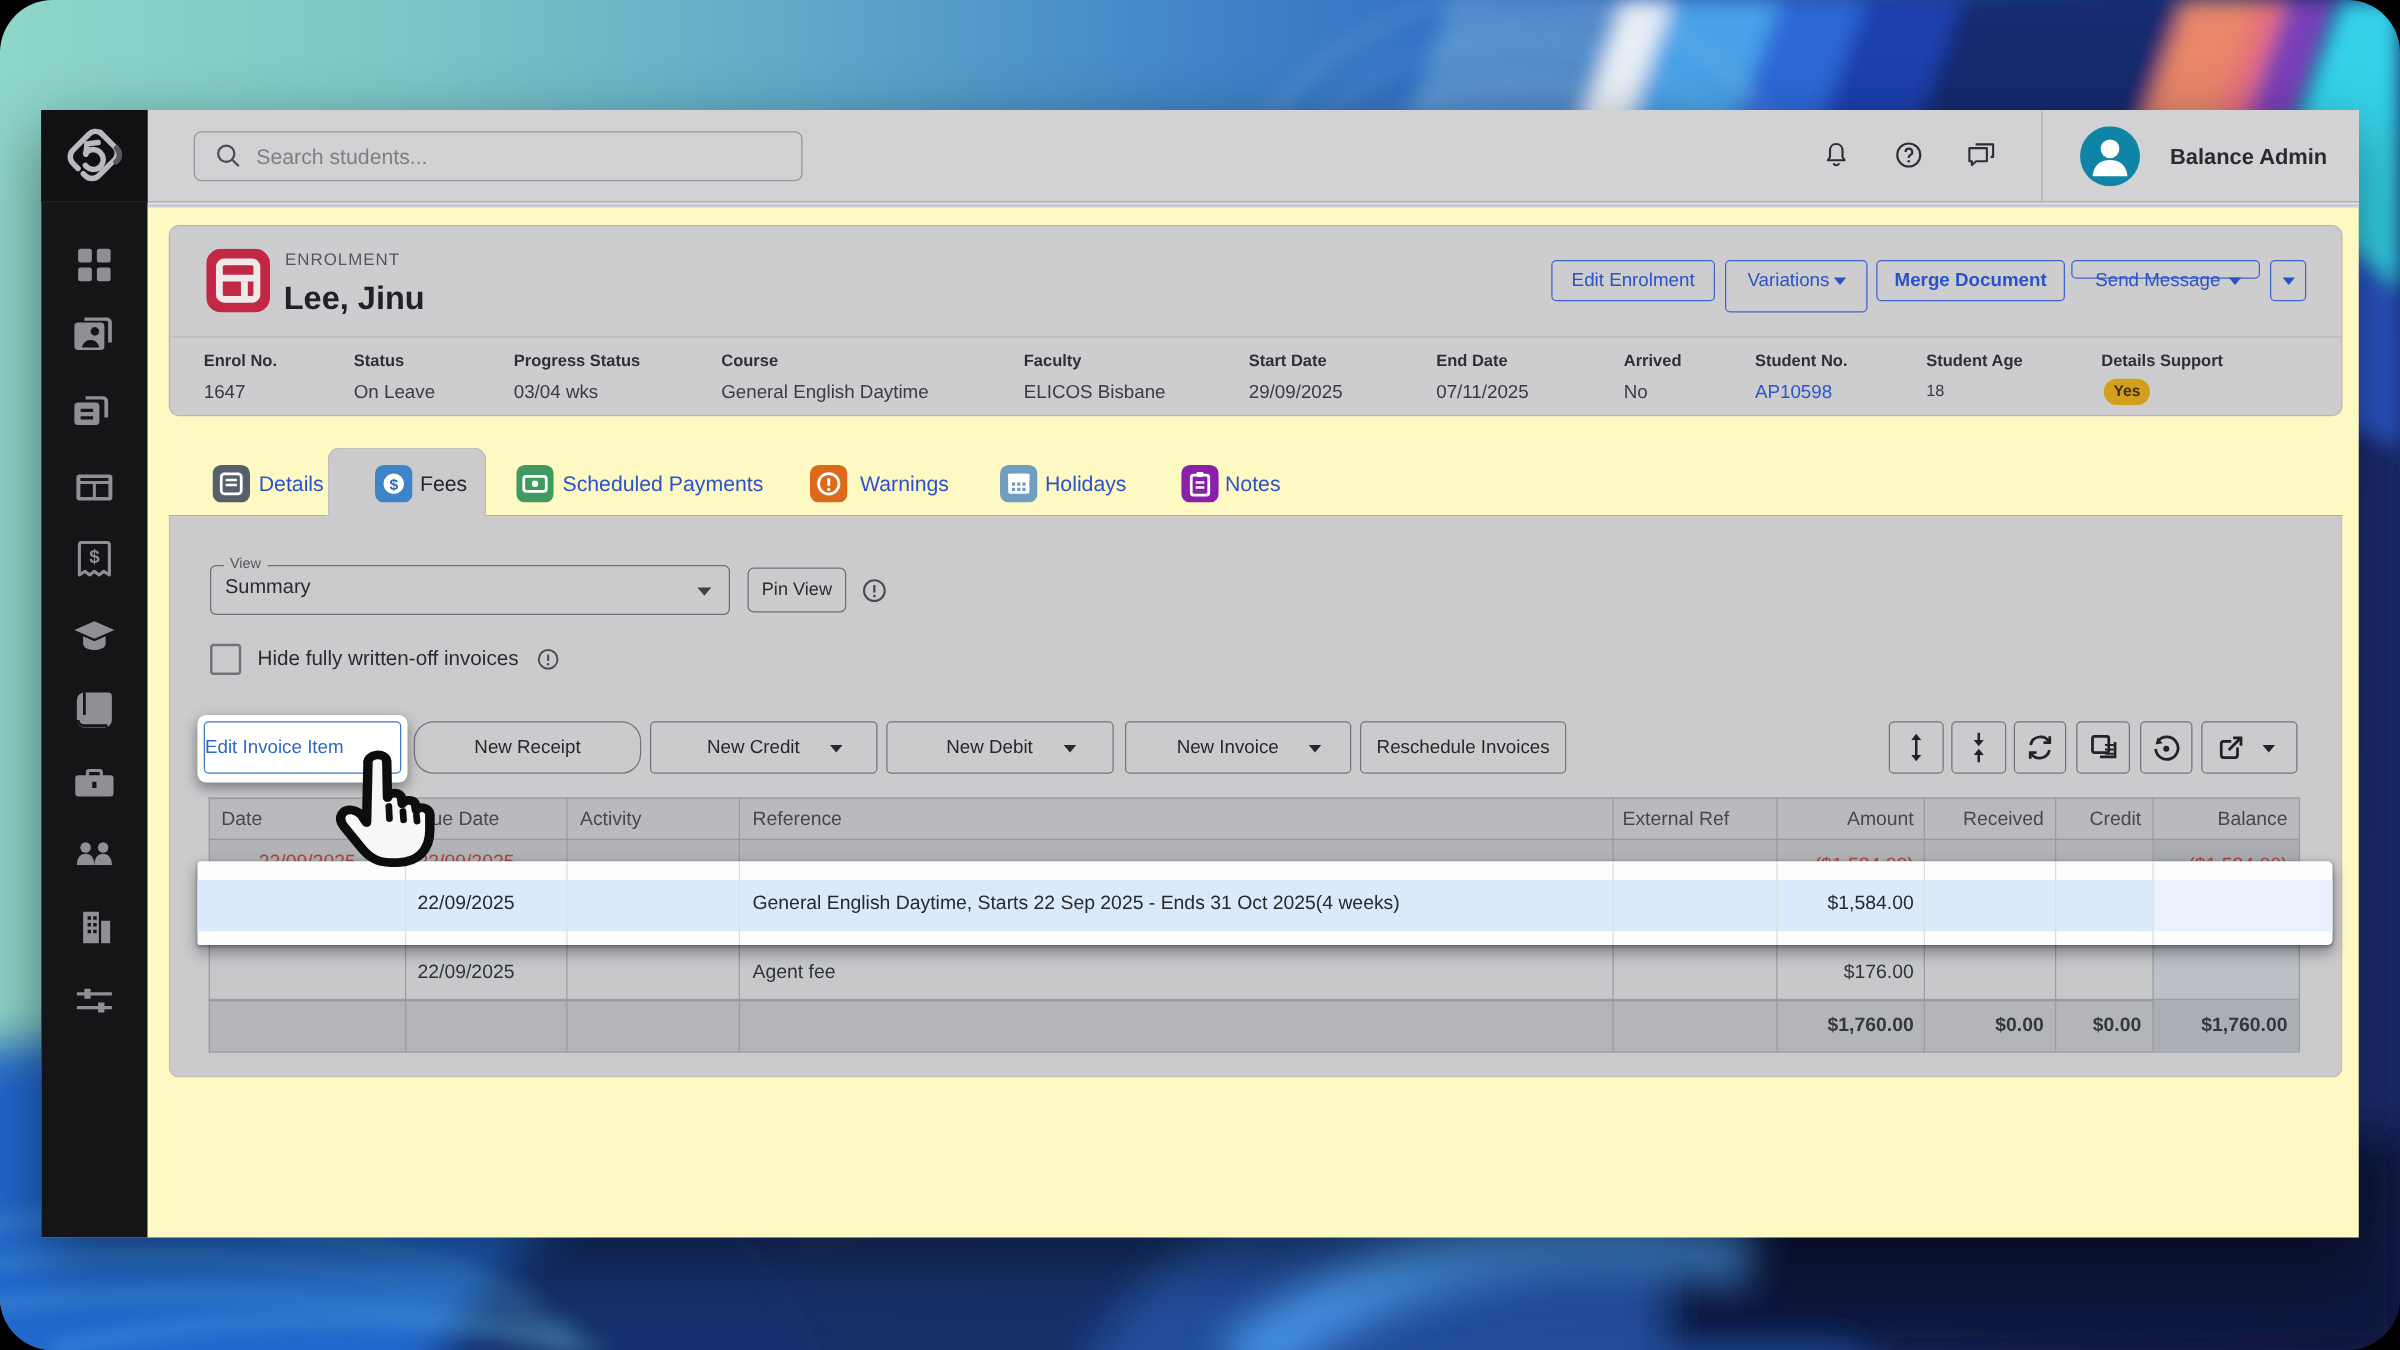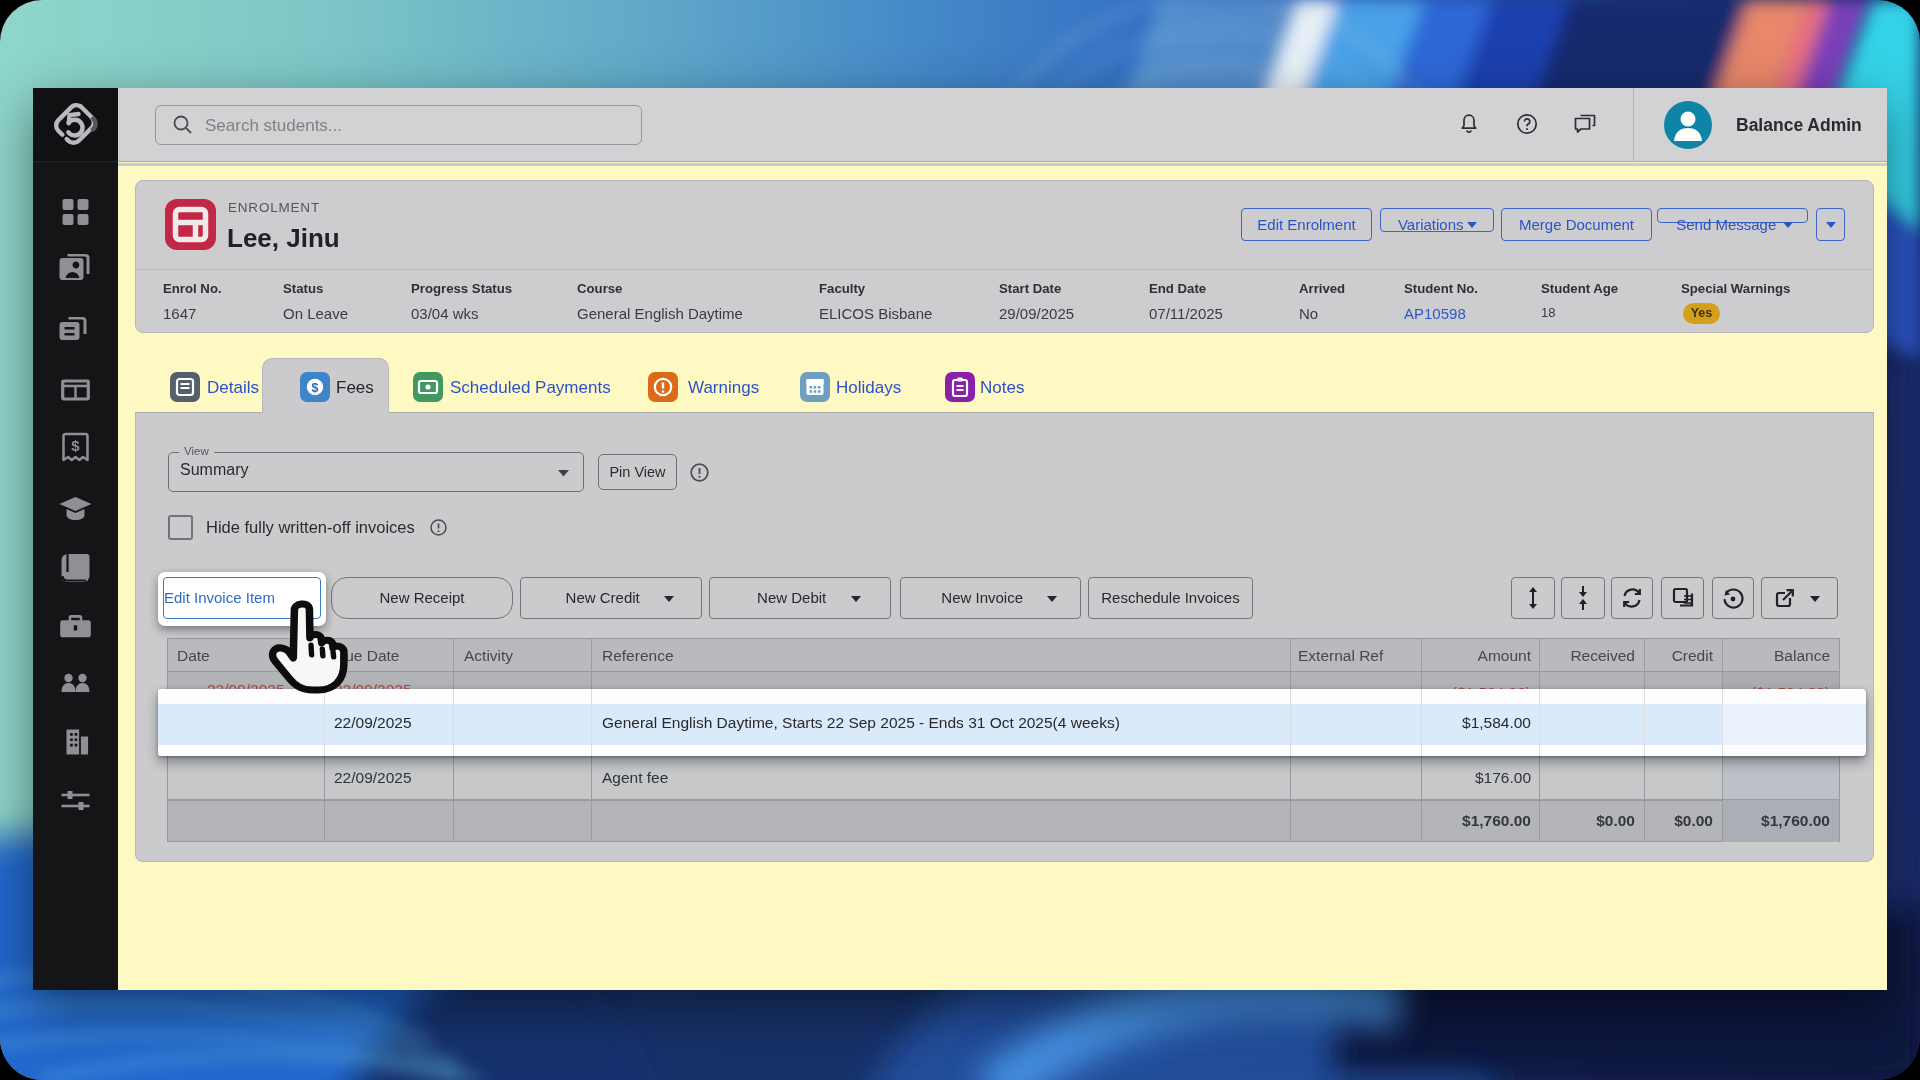--- a/index.html
+++ b/index.html
@@ -202,25 +202,25 @@
     <g fill="none" stroke="#efe9ea" stroke-width="5.5" stroke-linejoin="round">
       <rect x="10.5" y="10.5" width="30" height="30" rx="4"></rect>
       <line x1="10.5" y1="23.5" x2="40.5" y2="23.5"></line>
       <line x1="30.5" y1="26" x2="30.5" y2="40.5"></line>
     </g>
   </svg>
   <div class="abs" style="left:195px;top:112px;font-size:13.5px;letter-spacing:.8px;color:#53565c;font-weight:500;">ENROLMENT</div>
   <div class="abs" style="left:194px;top:135px;font-size:26px;font-weight:600;color:#202227;">Lee, Jinu</div>
   
   <div class="abs" style="left:1208px;top:120px;width:131px;height:33px;border:1px solid #3c64cb;border-radius:4px;color:#2a53c8;font-size:15px;font-weight:500;text-align:center;line-height:31px;">Edit Enrolment</div>
-  <div class="abs" style="left:1347px;top:120px;width:114px;height:24px;border:1px solid #3c64cb;border-radius:4px;color:#2a53c8;font-size:15px;font-weight:500;text-align:center;line-height:31px;">Variations&nbsp;&nbsp;&nbsp;</div>
+  <div class="abs" style="left:1347px;top:120px;width:114px;height:42px;border:1px solid #3c64cb;border-radius:4px;color:#2a53c8;font-size:15px;font-weight:500;text-align:center;line-height:31px;">Variations&nbsp;&nbsp;&nbsp;</div>
   <svg class="abs" style="left:1434px;top:133px;" width="10" height="8">
       <path d="M0 1 L10 1 L5 7 Z" fill="#2a53c8"></path>
     </svg>
-  <div class="abs" style="left:1468px;top:120px;width:151px;height:33px;border:1px solid #3c64cb;border-radius:4px;color:#2a53c8;font-size:15px;font-weight:400;text-align:center;line-height:31px;">Merge Document</div>
+  <div class="abs" style="left:1468px;top:120px;width:151px;height:33px;border:1px solid #3c64cb;border-radius:4px;color:#2a53c8;font-size:15px;font-weight:700;text-align:center;line-height:31px;">Merge Document</div>
   <div class="abs" style="left:1624px;top:120px;width:151px;height:15px;border:1px solid #3c64cb;border-radius:4px;color:#2a53c8;font-size:15px;font-weight:500;text-align:center;line-height:31px;">Send Message&nbsp;&nbsp;&nbsp;</div>
   <svg class="abs" style="left:1750px;top:133px;" width="10" height="8">
       <path d="M0 1 L10 1 L5 7 Z" fill="#2a53c8"></path>
     </svg>
   <div class="abs" style="left:1783px;top:120px;width:29px;height:33px;border:1px solid #3c64cb;border-radius:4px;"></div>
   <svg class="abs" style="left:1793px;top:133px;" width="10" height="8">
       <path d="M0 1 L10 1 L5 7 Z" fill="#2a53c8"></path>
     </svg>
   
   <div class="abs" style="left:103px;top:181px;width:1737px;height:1px;background:#b9babd;"></div>
@@ -238,21 +238,21 @@
   <div class="abs" style="left:966px;top:193px;font-size:13.2px;font-weight:bold;color:#2e3034;">Start Date</div>
   <div class="abs" style="left:966px;top:217px;font-size:15px;color:#393c41;">29/09/2025</div>
   <div class="abs" style="left:1116px;top:193px;font-size:13.2px;font-weight:bold;color:#2e3034;">End Date</div>
   <div class="abs" style="left:1116px;top:217px;font-size:15px;color:#393c41;">07/11/2025</div>
   <div class="abs" style="left:1266px;top:193px;font-size:13.2px;font-weight:bold;color:#2e3034;">Arrived</div>
   <div class="abs" style="left:1266px;top:217px;font-size:15px;color:#393c41;">No</div>
   <div class="abs" style="left:1371px;top:193px;font-size:13.2px;font-weight:bold;color:#2e3034;text-align:center;">Student No.</div>
   <div class="abs" style="left:1371px;top:217px;font-size:15px;color:#2d57c8;">AP10598</div>
   <div class="abs" style="left:1508px;top:193px;font-size:13.2px;font-weight:bold;color:#2e3034;">Student Age</div>
   <div class="abs" style="left:1508px;top:217px;font-size:13px;color:#393c41;">18</div>
-  <div class="abs" style="left:1648px;top:193px;font-size:13.2px;font-weight:bold;color:#2e3034;">Special Warnings</div>
+  <div class="abs" style="left:1648px;top:193px;font-size:13.2px;font-weight:bold;color:#2e3034;">Details Support</div>
   <div class="abs" style="left:1650px;top:215px;width:37px;height:21px;background:#d4a01c;border-radius:11px;color:#3c3110;font-size:12.5px;font-weight:bold;text-align:center;line-height:21px;">Yes</div>
   
   <div class="abs" style="left:229px;top:270px;width:127px;height:56px;background:#cbcbcd;border:1px solid #b8b8bb;border-bottom:none;border-radius:10px 10px 0 0;"></div>
   <div class="abs" style="left:102px;top:324px;width:127px;height:1px;background:#aaabae;"></div>
   <div class="abs" style="left:356px;top:324px;width:1485px;height:1px;background:#aaabae;"></div>
   <svg class="abs" style="left:137px;top:284px;" width="30" height="30" viewBox="0 0 30 30">
     <rect width="30" height="30" rx="7" fill="#55606b"></rect>
     <rect x="7" y="7" width="16" height="16" rx="2.5" fill="none" stroke="#fff" stroke-width="2.2"></rect>
     <line x1="10.5" y1="12" x2="19.5" y2="12" stroke="#fff" stroke-width="2"></line>
     <line x1="10.5" y1="16" x2="19.5" y2="16" stroke="#fff" stroke-width="2"></line>

